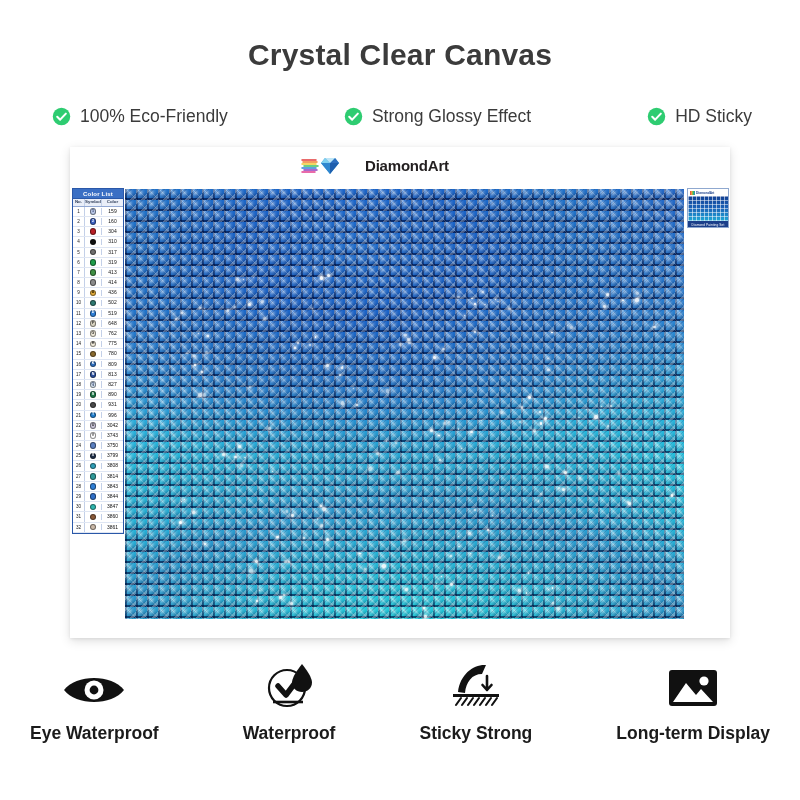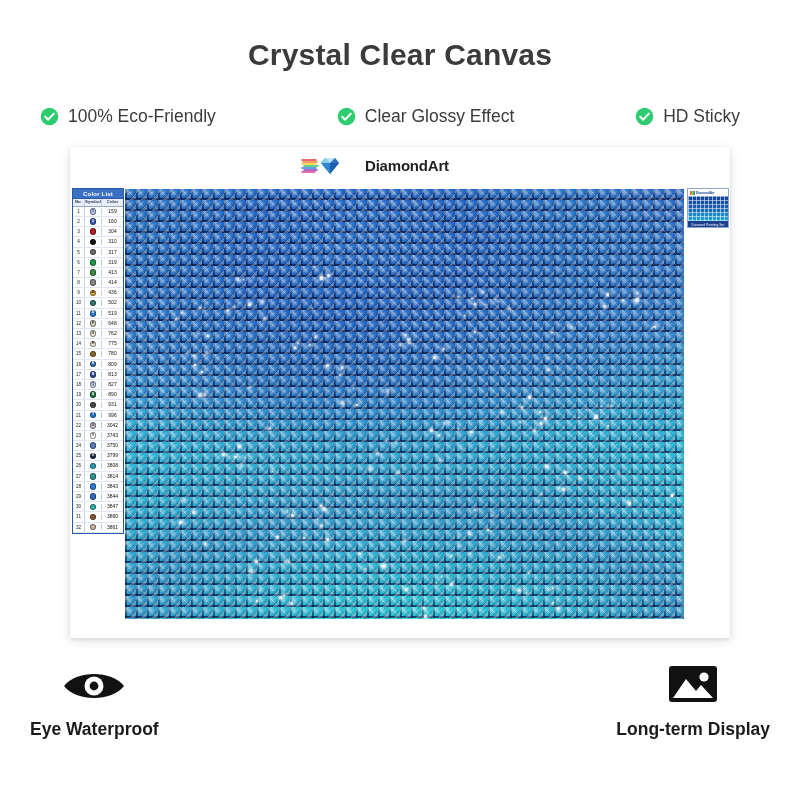--- a/index.html
+++ b/index.html
@@ -15,21 +15,21 @@
   
   .title{
     position:absolute;top:38px;left:0;width:800px;
     text-align:center;
     font-size:30px;font-weight:bold;color:#3b3b3b;
     letter-spacing:.2px;
   }
 
   
   .bullets{
-    position:absolute;top:106px;left:40px;width:700px;
+    position:absolute;top:106px;left:52px;width:700px;
     display:flex;justify-content:space-between;align-items:flex-end;
   }
   .bullet{display:flex;align-items:center;gap:9px;}
   .bullet-label{font-size:17.5px;color:#3b3b3b;}
   .check-ico{width:19px;height:19px;flex:none;display:block;}
 
   
   .card{
     position:absolute;left:70px;top:147px;
     width:660px;height:491px;
@@ -176,21 +176,21 @@
         <path d="M6.6 12.3 L10.3 16 L17.5 8.4" fill="none" stroke="#ffffff" stroke-width="2.6" stroke-linecap="round" stroke-linejoin="round"></path>
       </svg>
       <span class="bullet-label">100% Eco-Friendly</span>
     </div>
 
     <div class="bullet">
       <svg class="check-ico" viewBox="0 0 24 24">
         <circle cx="12" cy="12" r="11" fill="#2ecc71"></circle>
         <path d="M6.6 12.3 L10.3 16 L17.5 8.4" fill="none" stroke="#ffffff" stroke-width="2.6" stroke-linecap="round" stroke-linejoin="round"></path>
       </svg>
-      <span class="bullet-label">Clear Glossy Effect</span>
+      <span class="bullet-label">Strong Glossy Effect</span>
     </div>
 
     <div class="bullet">
       <svg class="check-ico" viewBox="0 0 24 24">
         <circle cx="12" cy="12" r="11" fill="#2ecc71"></circle>
         <path d="M6.6 12.3 L10.3 16 L17.5 8.4" fill="none" stroke="#ffffff" stroke-width="2.6" stroke-linecap="round" stroke-linejoin="round"></path>
       </svg>
       <span class="bullet-label">HD Sticky</span>
     </div>
 
@@ -642,21 +642,47 @@
 
     <div class="feature">
       <svg width="64" height="40" viewBox="0 0 64 40">
         <path d="M2 20 C14 4, 50 4, 62 20 C50 36, 14 36, 2 20 Z" fill="#111111"></path>
         <circle cx="32" cy="20" r="9.5" fill="#ffffff"></circle>
         <circle cx="32" cy="20" r="4.4" fill="#111111"></circle>
       </svg>
       <span class="feature-label">Eye Waterproof</span>
     </div>
 
-
+    <div class="feature">
+      <svg width="56" height="48" viewBox="0 0 56 48">
+        <circle cx="26" cy="26" r="18" fill="none" stroke="#111111" stroke-width="2.2"></circle>
+        <path d="M41 2 C41 2, 51 14, 51 20.5 C51 26, 46.5 30, 41 30 C35.5 30, 31 26, 31 20.5 C31 14, 41 2, 41 2 Z" fill="#111111"></path>
+        <path d="M17 24 L25 33 L40 13" fill="none" stroke="#111111" stroke-width="5.5" stroke-linecap="round" stroke-linejoin="round"></path>
+        <line x1="12" y1="40" x2="42" y2="40" stroke="#111111" stroke-width="2.6"></line>
+      </svg>
+      <span class="feature-label">Waterproof</span>
+    </div>
+
+    <div class="feature">
+      <svg width="56" height="48" viewBox="0 0 56 48">
+        <path d="M10 30 C12 12, 26 2, 38 3 L34 12 C24 12, 18 20, 17 31 Z" fill="#111111"></path>
+        <path d="M39 14 L39 28 M39 28 L34.5 23 M39 28 L43.5 23" fill="none" stroke="#111111" stroke-width="2.6" stroke-linecap="round"></path>
+        <line x1="5" y1="33.5" x2="51" y2="33.5" stroke="#111111" stroke-width="3"></line>
+        <g stroke="#111111" stroke-width="2.1" stroke-linecap="round">
+          <line x1="8" y1="43" x2="13" y2="36"></line>
+          <line x1="14" y1="43" x2="19" y2="36"></line>
+          <line x1="20" y1="43" x2="25" y2="36"></line>
+          <line x1="26" y1="43" x2="31" y2="36"></line>
+          <line x1="32" y1="43" x2="37" y2="36"></line>
+          <line x1="38" y1="43" x2="43" y2="36"></line>
+          <line x1="44" y1="43" x2="49" y2="36"></line>
+        </g>
+      </svg>
+      <span class="feature-label">Sticky Strong</span>
+    </div>
 
     <div class="feature">
       <svg width="52" height="44" viewBox="0 0 52 44">
         <rect x="2" y="4" width="48" height="36" rx="3" fill="#111111"></rect>
         <circle cx="37" cy="15" r="4.6" fill="#ffffff"></circle>
         <path d="M6 36 L19 17 L29 29 L34 23 L46 36 Z" fill="#ffffff"></path>
       </svg>
       <span class="feature-label">Long-term Display</span>
     </div>
 

